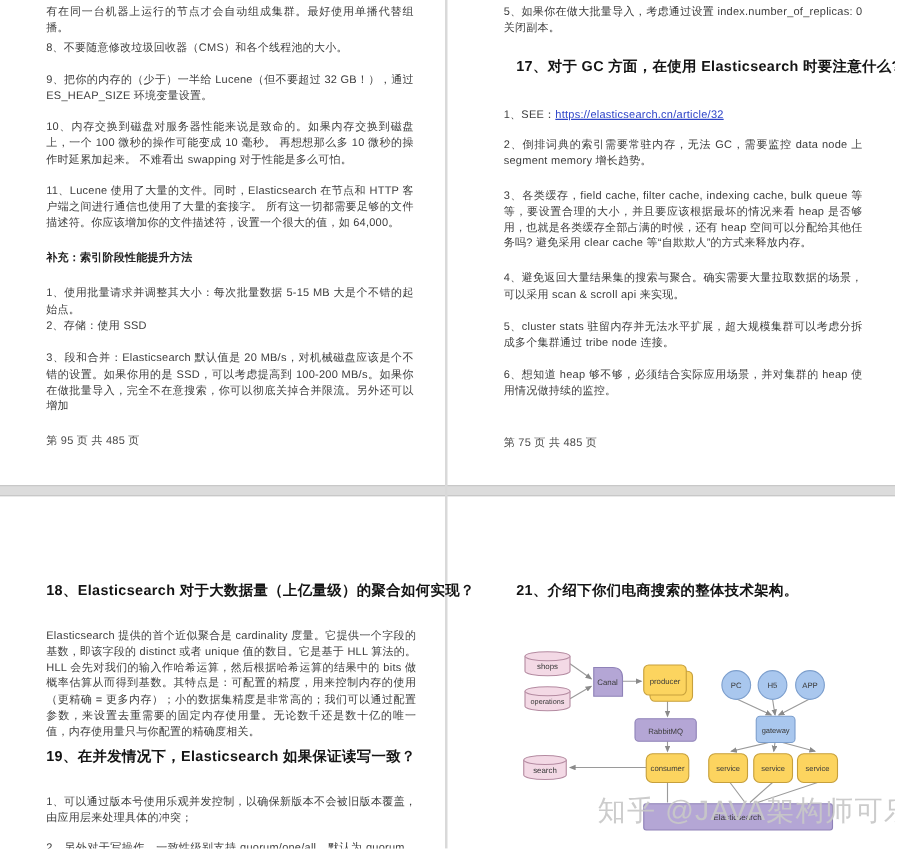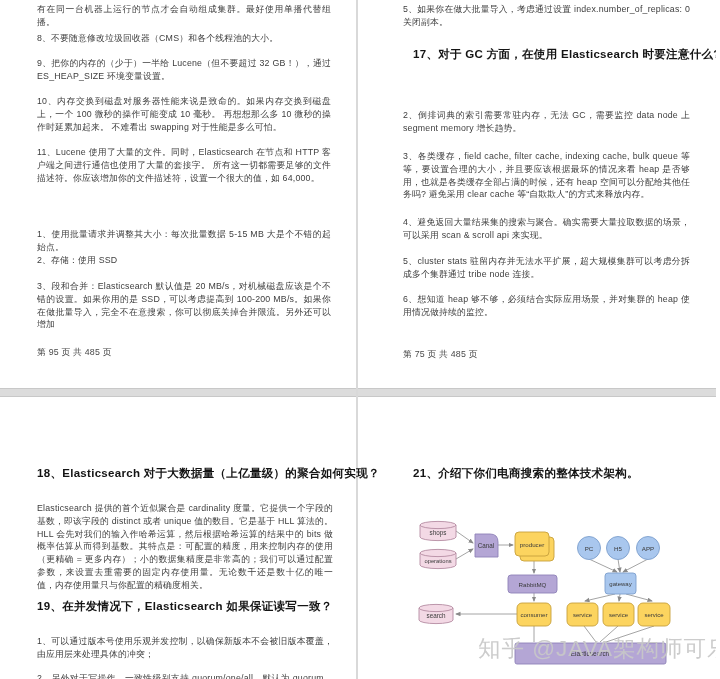--- a/index.html
+++ b/index.html
@@ -30,29 +30,33 @@
 <body>
 
 <div class="stage">
 
   <div class="page" id="p95">
     <p style="top:3px">有在同一台机器上运行的节点才会自动组成集群。最好使用单播代替组播。</p>
     <p style="top:32px">8、不要随意修改垃圾回收器（CMS）和各个线程池的大小。</p>
     <p style="top:57px">9、把你的内存的（少于）一半给 Lucene（但不要超过 32 GB！），通过 ES_HEAP_SIZE 环境变量设置。</p>
     <p style="top:95px">10、内存交换到磁盘对服务器性能来说是致命的。如果内存交换到磁盘上，一个 100 微秒的操作可能变成 10 毫秒。 再想想那么多 10 微秒的操作时延累加起来。 不难看出 swapping 对于性能是多么可怕。</p>
     <p style="top:146px">11、Lucene 使用了大量的文件。同时，Elasticsearch 在节点和 HTTP 客户端之间进行通信也使用了大量的套接字。 所有这一切都需要足够的文件描述符。你应该增加你的文件描述符，设置一个很大的值，如 64,000。</p>
+    <p style="top:200px" class="subhead">补充：索引阶段性能提升方法</p>
     <p style="top:228px">1、使用批量请求并调整其大小：每次批量数据 5-15 MB 大是个不错的起始点。</p>
     <p style="top:254px">2、存储：使用 SSD</p>
     <p style="top:280px">3、段和合并：Elasticsearch 默认值是 20 MB/s，对机械磁盘应该是个不错的设置。如果你用的是 SSD，可以考虑提高到 100-200 MB/s。如果你在做批量导入，完全不在意搜索，你可以彻底关掉合并限流。另外还可以增加</p>
     <p style="top:346px" class="footer">第 95 页 共 485 页</p>
   </div>
 
   <div class="page" id="p96">
     <p style="top:3px">5、如果你在做大批量导入，考虑通过设置 index.number_of_replicas: 0 关闭副本。</p>
     <h2 style="top:46px;left:10px">17、对于 GC 方面，在使用 Elasticsearch 时要注意什么?</h2>
+    <p style="top:85px">
+      <span>1、SEE：</span><a class="doclink" href="#">https://elasticsearch.cn/article/32</a>
+    </p>
     <p style="top:109px">2、倒排词典的索引需要常驻内存，无法 GC，需要监控 data node 上 segment memory 增长趋势。</p>
     <p style="top:150px">3、各类缓存，field cache, filter cache, indexing cache, bulk queue 等等，要设置合理的大小，并且要应该根据最坏的情况来看 heap 是否够用，也就是各类缓存全部占满的时候，还有 heap 空间可以分配给其他任务吗? 避免采用 clear cache 等“自欺欺人”的方式来释放内存。</p>
     <p style="top:216px">4、避免返回大量结果集的搜索与聚合。确实需要大量拉取数据的场景，可以采用 scan &amp; scroll api 来实现。</p>
     <p style="top:255px">5、cluster stats 驻留内存并无法水平扩展，超大规模集群可以考虑分拆成多个集群通过 tribe node 连接。</p>
     <p style="top:293px">6、想知道 heap 够不够，必须结合实际应用场景，并对集群的 heap 使用情况做持续的监控。</p>
     <p style="top:348px" class="footer">第 75 页 共 485 页</p>
   </div>
 
   <div class="hband"></div>
   <div class="vdivider"></div>

